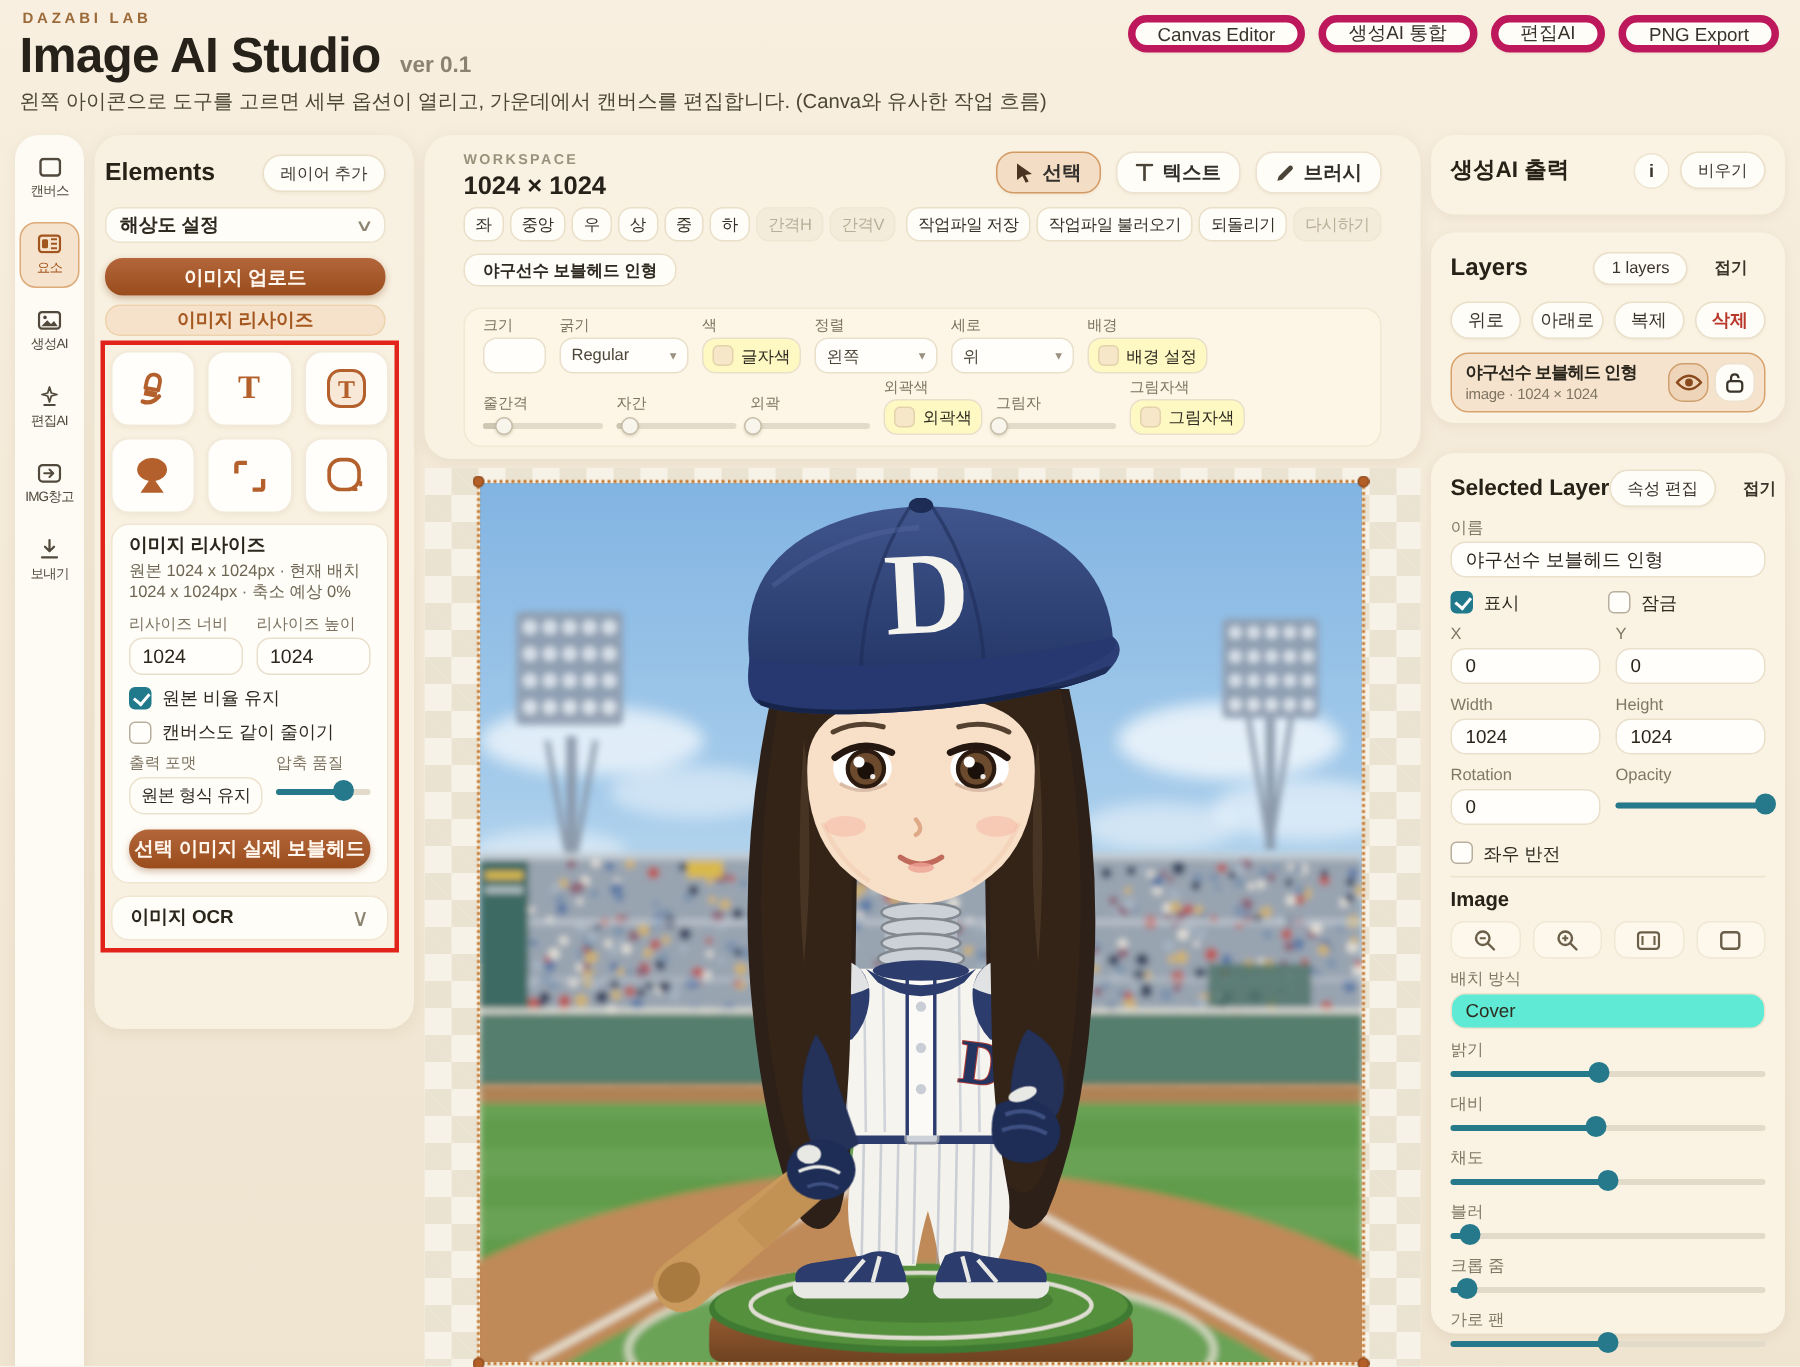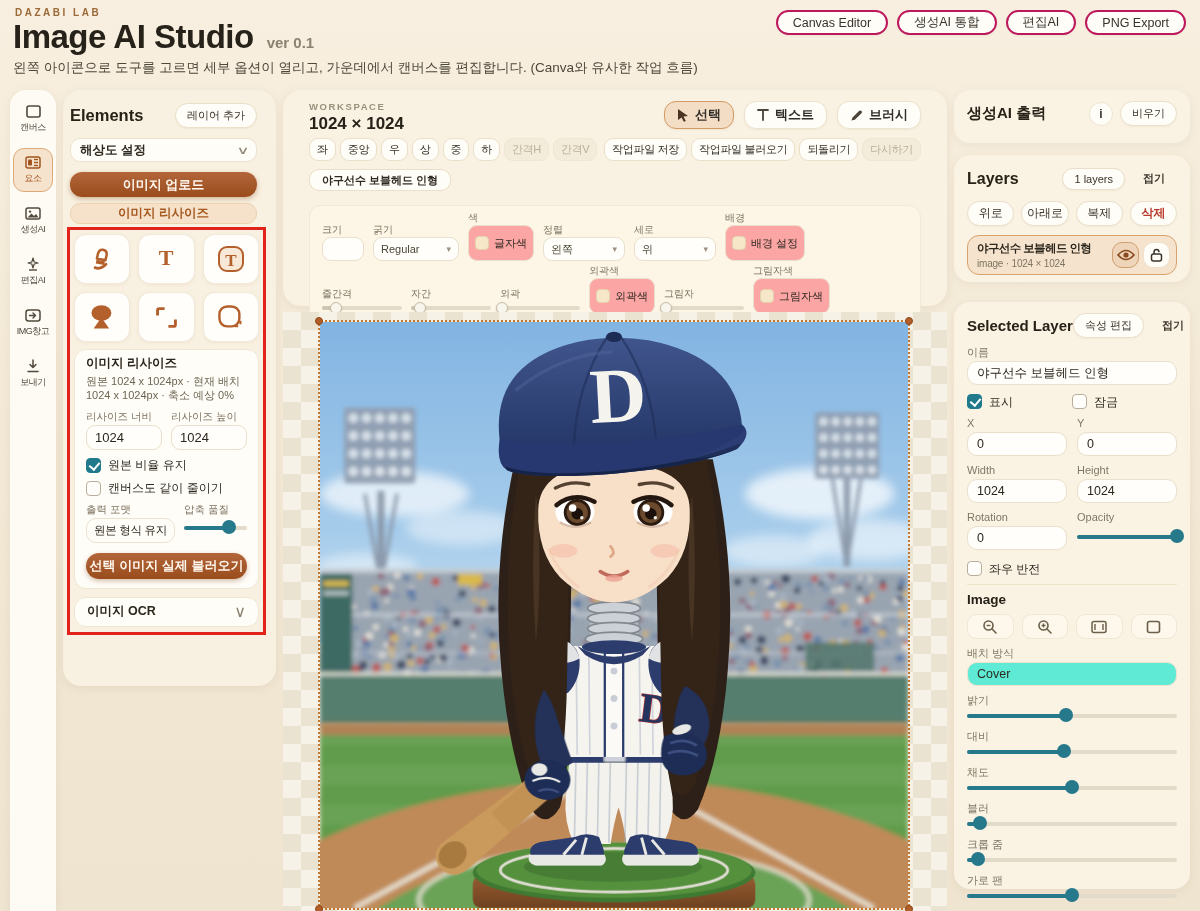--- a/index.html
+++ b/index.html
@@ -9,21 +9,21 @@
     background:linear-gradient(180deg,#f8efe0 0%,#f3e9d6 45%,#efe4d0 100%);
     color:#2b261c; position:relative;
   }
   
   .brand { position:absolute; left:15px; top:7px; font-size:10px; font-weight:bold; letter-spacing:2.5px; color:#9c6a38; }
   .title-row { position:absolute; left:13px; top:18px; display:flex; align-items:baseline; gap:13px; }
   .app-title { font-size:33px; font-weight:800; letter-spacing:-0.5px; color:#26221a; }
   .app-ver { font-size:15px; font-weight:700; color:#8b8271; }
   .subtitle { position:absolute; left:13px; top:59px; font-size:13.5px; color:#4e4738; }
   .top-btns { position:absolute; top:10px; right:14px; display:flex; gap:9px; }
-  .top-btns .pill { background:#fffdf8; border:2px solid #be185d; border-radius:999px; padding:0 15px; height:25px;
+  .top-btns .pill { background:#fffdf8; border:5px solid #be185d; border-radius:999px; padding:0 15px; height:25px;
     display:flex; align-items:center; font-size:12.5px; color:#38332a; box-shadow:0 1px 2px rgba(140,110,70,.08); cursor:pointer;}
   
   .main { position:absolute; left:10px; top:90px; right:10px; bottom:0; display:flex; gap:7px; }
   
   .rail { width:46px; background:#fefbf5; border-radius:16px 16px 0 0; box-shadow:0 2px 8px rgba(150,120,80,.10);
     display:flex; flex-direction:column; align-items:center; padding-top:7px; gap:7px; }
   .rail-item { width:40px; height:44px; border-radius:11px; display:flex; flex-direction:column; align-items:center;
     justify-content:center; gap:3px; cursor:pointer; color:#50493c; }
   .rail-item.active { background:#f6e3cd; border:1px solid #dcaa78; color:#a2551e; }
   .rail-item .ric { width:18px; height:14px; display:flex; align-items:center; justify-content:center; }
@@ -95,21 +95,21 @@
   .props { margin-top:14px; background:#fdf6e6; border:1px solid #f2e8d3; border-radius:12px; padding:6px 12px 7px; }
   .prow { display:flex; gap:9px; align-items:flex-end; }
   .prow + .prow { margin-top:4px; }
   .pitem { white-space:nowrap; }
   .pitem .flabel { margin-bottom:2px; font-size:10px; }
   .pinput { height:24px; background:#fffefb; border:1px solid #e9dfca; border-radius:9px; font-size:11px; color:#2b261c;
     padding:0 7px; font-family:inherit; }
   .pselect { height:24px; background:#fffefb; border:1px solid #e9dfca; border-radius:9px; font-size:11px; color:#4d4739;
     display:flex; align-items:center; justify-content:space-between; padding:0 7px; cursor:pointer; white-space:nowrap; }
   .pselect .chev { color:#9a9180; font-size:9px; }
-  .swatchbtn { height:36px; background:#fca5a5; border:1px solid #e9dfca; border-radius:9px; display:flex; align-items:center;
+  .swatchbtn { height:24px; background:#fef9c3; border:1px solid #e9dfca; border-radius:9px; display:flex; align-items:center;
     gap:5px; padding:0 6px; font-size:11px; color:#2e2a20; cursor:pointer; white-space:nowrap; }
   .swatch { width:14px; height:14px; border-radius:4px; background:#f6e7c8; border:1px solid #e3d2ab; }
   .pslider { width:80px; padding-bottom:4px; }
   
   .canvas-area { flex:1; margin-top:6px; position:relative;
     background-color:#f7f2e7;
     background-image:
       linear-gradient(45deg,#ebe3d1 25%,transparent 25%,transparent 75%,#ebe3d1 75%),
       linear-gradient(45deg,#ebe3d1 25%,transparent 25%,transparent 75%,#ebe3d1 75%);
     background-size:36px 36px; background-position:0 0,18px 18px; }
@@ -320,21 +320,21 @@
           </div>
           <div>
             <div class="flabel">압축 품질</div>
             <div class="sl" style="margin-top:6px">
               <i class="tr"></i>
                 <i class="fill" style="width: 72%;"></i>
                 <i class="th" style="left: 72%;"></i>
             </div>
           </div>
         </div>
-        <button class="btn-brown ep-apply">선택 이미지 실제 불러오기</button>
+        <button class="btn-brown ep-apply">선택 이미지 실제 보블헤드</button>
       </div>
 
       <div class="ocr">
         <b>이미지 OCR</b>
         <span class="chev" style="color:#8d8472">∨</span>
       </div>
     </div>
   </div>
 
   <div class="wscol">

